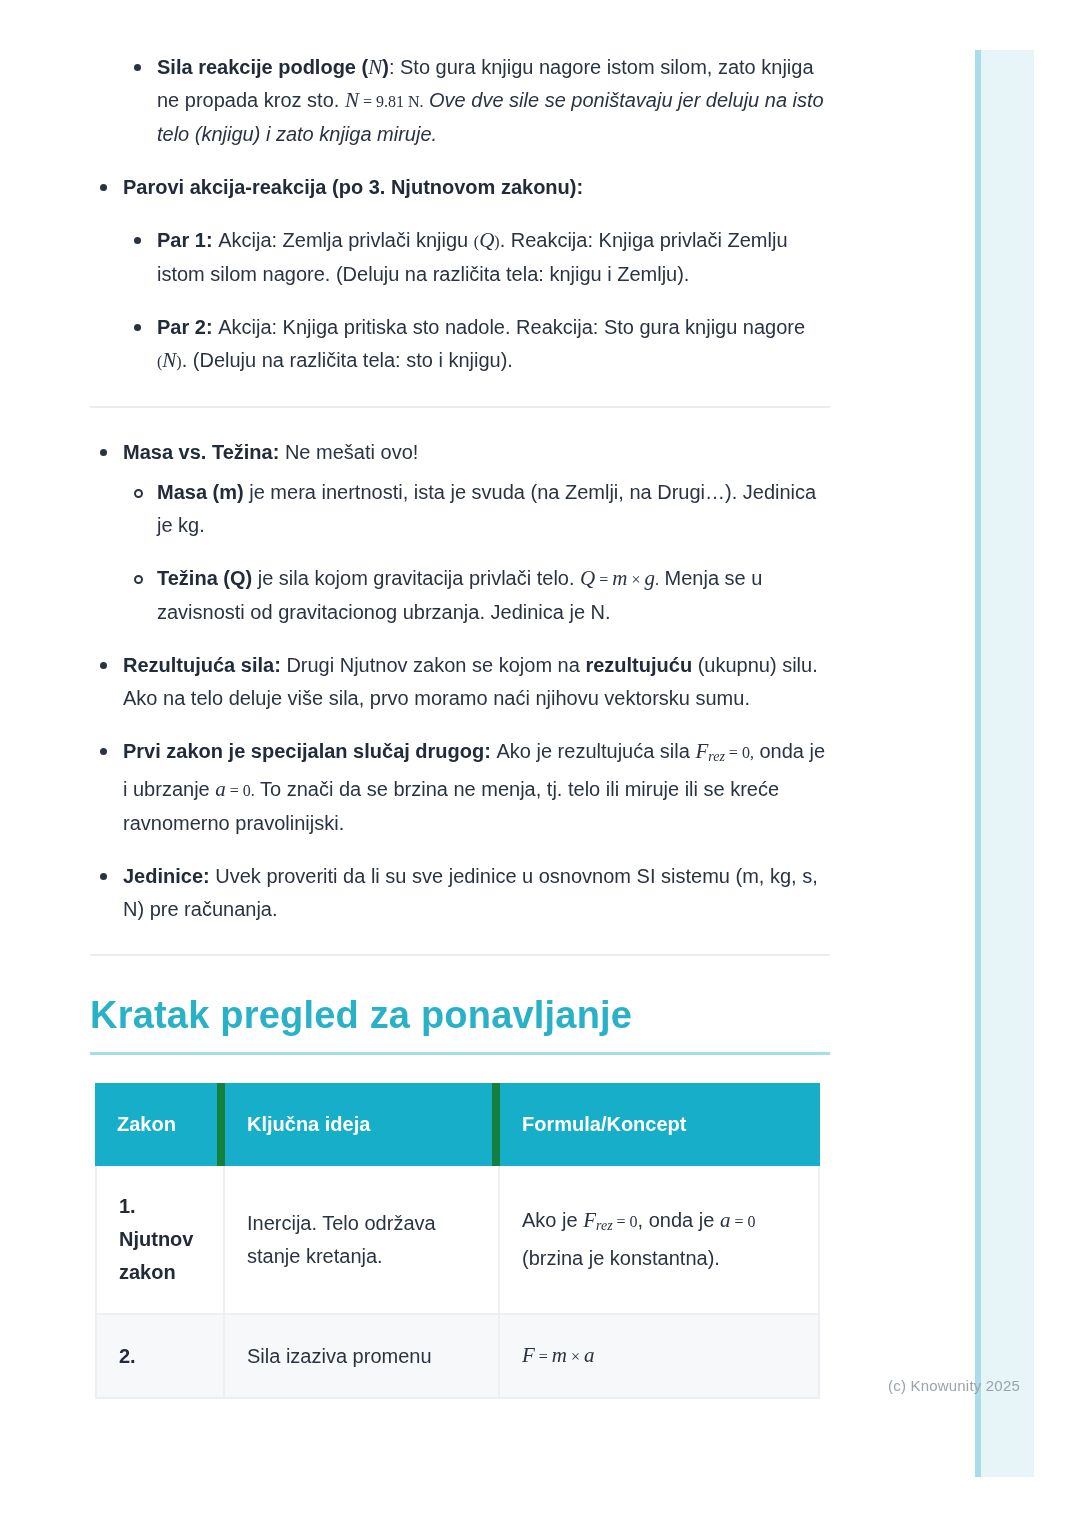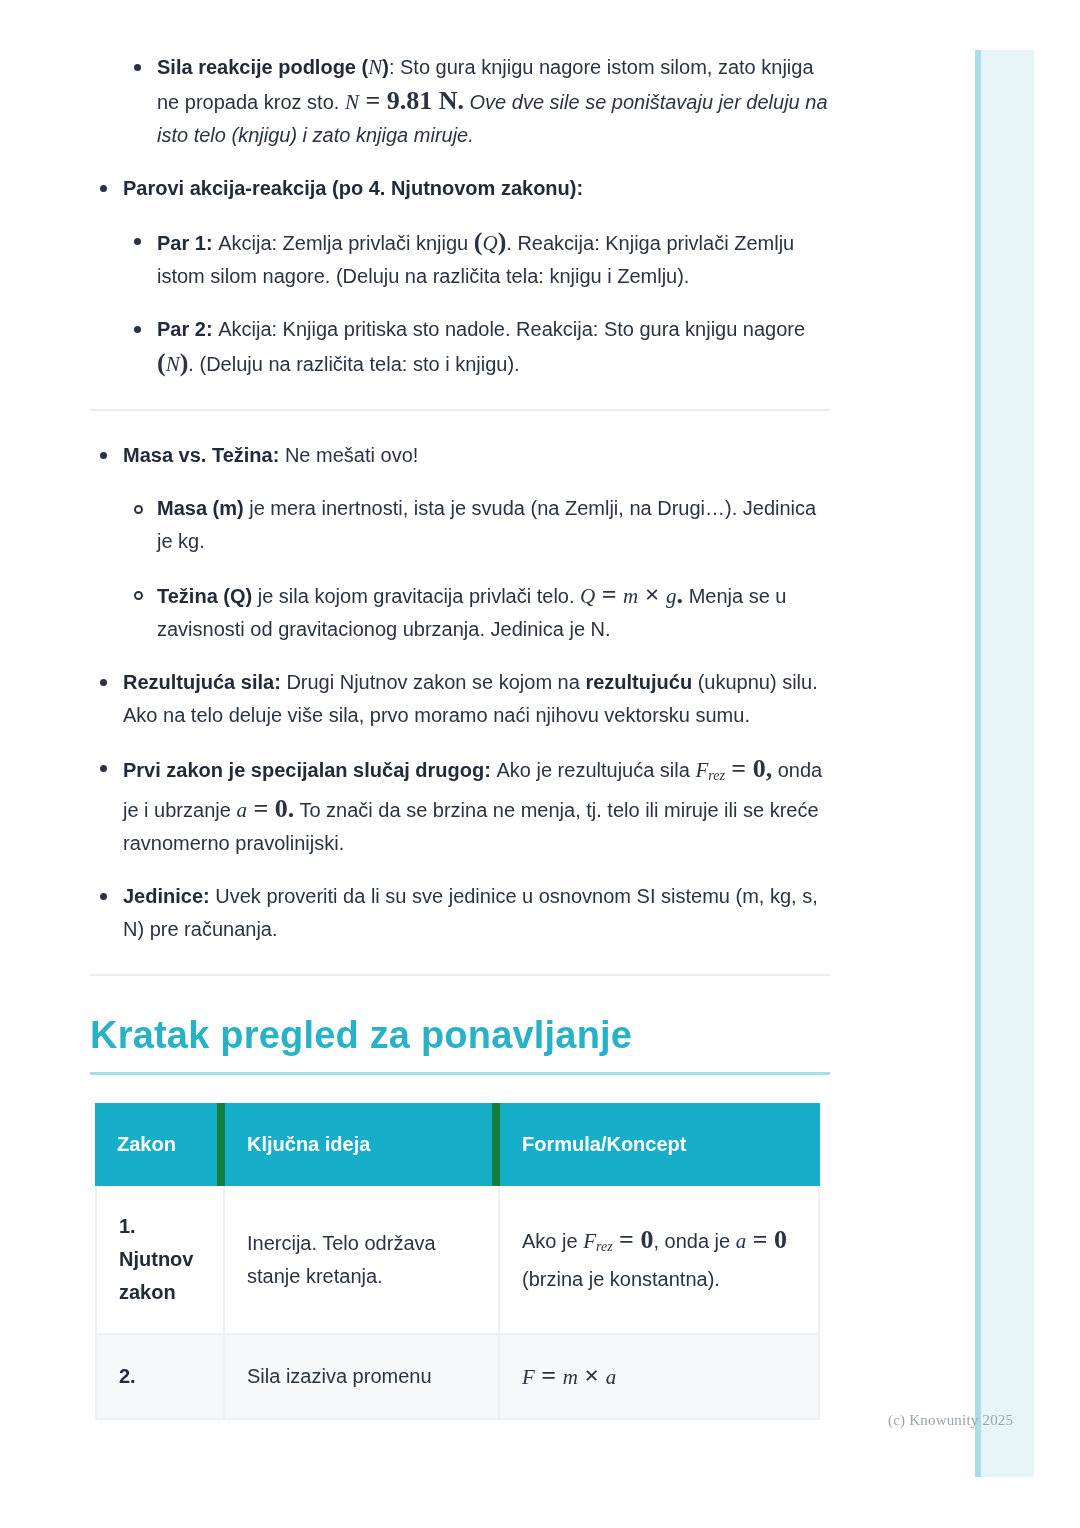--- a/index.html
+++ b/index.html
@@ -6,48 +6,48 @@
   body {
     width:1080px; height:1528px; position:relative; background:#ffffff;
     font-family:"Liberation Sans", sans-serif; overflow:hidden;
   }
   .doc {position:absolute; top:0; left:0; width:1080px; height:1477px; overflow:hidden; background:#ffffff;}
   .sidebar {
     position:absolute; top:50px; left:975px; width:53px; height:1427px;
     background:#e7f5f9; border-left:6px solid #abdceb; z-index:1;
   }
   .copyright {
-    position:absolute; top:1412px; left:888px; z-index:2;
-    font-size:15px; color:#9aa3ac; letter-spacing:0.2px; white-space:nowrap;font-family:Liberation Serif, serif;
+    position:absolute; top:1377px; left:888px; z-index:2;
+    font-size:15px; color:#9aa3ac; letter-spacing:0.2px; white-space:nowrap;
   }
   .content {
     position:absolute; top:0; left:90px; width:740px; padding-top:51px;
     color:#2a3342; font-size:20px; line-height:33px; z-index:0;
   }
   .blist {margin-top:28px;}
   #listA {margin-top:0;}
   .li {display:flex; margin-bottom:20px;}
-  .li.tight {margin-bottom:20px;}
+  .li.tight {margin-bottom:7px;}
   .lvl1 {margin-left:10px;}
   .lvl2 {margin-left:44px;}
   .marker {flex:0 0 23px; position:relative; margin-top:13px;}
   .marker.disc::before {
     content:""; position:absolute; left:0; top:0; width:7px; height:7px;
     border-radius:50%; background:#2a3342;
   }
   .marker.circle::before {
     content:""; position:absolute; left:0; top:0; width:9px; height:9px;
     border-radius:50%; border:2px solid #2a3342; box-sizing:border-box;
   }
   .litext {flex:1;}
   .sg-b {font-weight:700; color:#222b3a;}
   .sg-r {}
   .sg-i {font-style:italic;}
   .sg-m {font-family:"Liberation Serif", serif; font-style:italic; font-size:21px;}
-  .sg-u {font-family:"Liberation Serif", serif; font-size:26px;font-weight:bold;}
+  .sg-u {font-family:"Liberation Serif", serif; font-size:16px;}
   .sg-s {font-family:"Liberation Serif", serif; font-style:italic; font-size:14px; vertical-align:-3px;}
   .divider {border:none; height:2px; background:#ececec; margin:28px 0 0 0;}
   .heading {
     color:#29b1c8; font-size:38px; line-height:46px; font-weight:700;
     margin:36px 0 0 0; padding-bottom:14px; border-bottom:3px solid #a3dfeb;
     letter-spacing:0.2px;
   }
   .rtable {
     margin:28px 0 0 5px; width:725px; border-collapse:separate; border-spacing:0;
     table-layout:fixed;
@@ -77,21 +77,21 @@
   <div class="copyright">(c) Knowunity 2025</div>
 
   <div class="content">
     <div id="listA" class="blist">
         <div class="li lvl2">
           <span class="marker disc"></span>
           <div class="litext"><span class="sg-b">Sila reakcije podloge (</span><span class="sg-m">N</span><span class="sg-b">)</span><span class="sg-r">: Sto gura knjigu nagore istom silom, zato knjiga ne propada kroz sto. </span><span class="sg-m">N</span><span class="sg-u"> = 9.81 N.</span><span class="sg-i"> Ove dve sile se poništavaju jer deluju na isto telo (knjigu) i zato knjiga miruje.</span></div>
         </div>
         <div class="li lvl1">
           <span class="marker disc"></span>
-          <div class="litext"><span class="sg-b">Parovi akcija-reakcija (po 4. Njutnovom zakonu):</span></div>
+          <div class="litext"><span class="sg-b">Parovi akcija-reakcija (po 3. Njutnovom zakonu):</span></div>
         </div>
         <div class="li lvl2">
           <span class="marker disc"></span>
           <div class="litext"><span class="sg-b">Par 1: </span><span class="sg-r">Akcija: Zemlja privlači knjigu </span><span class="sg-u">(</span><span class="sg-m">Q</span><span class="sg-u">)</span><span class="sg-r">. Reakcija: Knjiga privlači Zemlju istom silom nagore. (Deluju na različita tela: knjigu i Zemlju).</span></div>
         </div>
         <div class="li lvl2">
           <span class="marker disc"></span>
           <div class="litext"><span class="sg-b">Par 2: </span><span class="sg-r">Akcija: Knjiga pritiska sto nadole. Reakcija: Sto gura knjigu nagore </span><span class="sg-u">(</span><span class="sg-m">N</span><span class="sg-u">)</span><span class="sg-r">. (Deluju na različita tela: sto i knjigu).</span></div>
         </div>
       </div>

